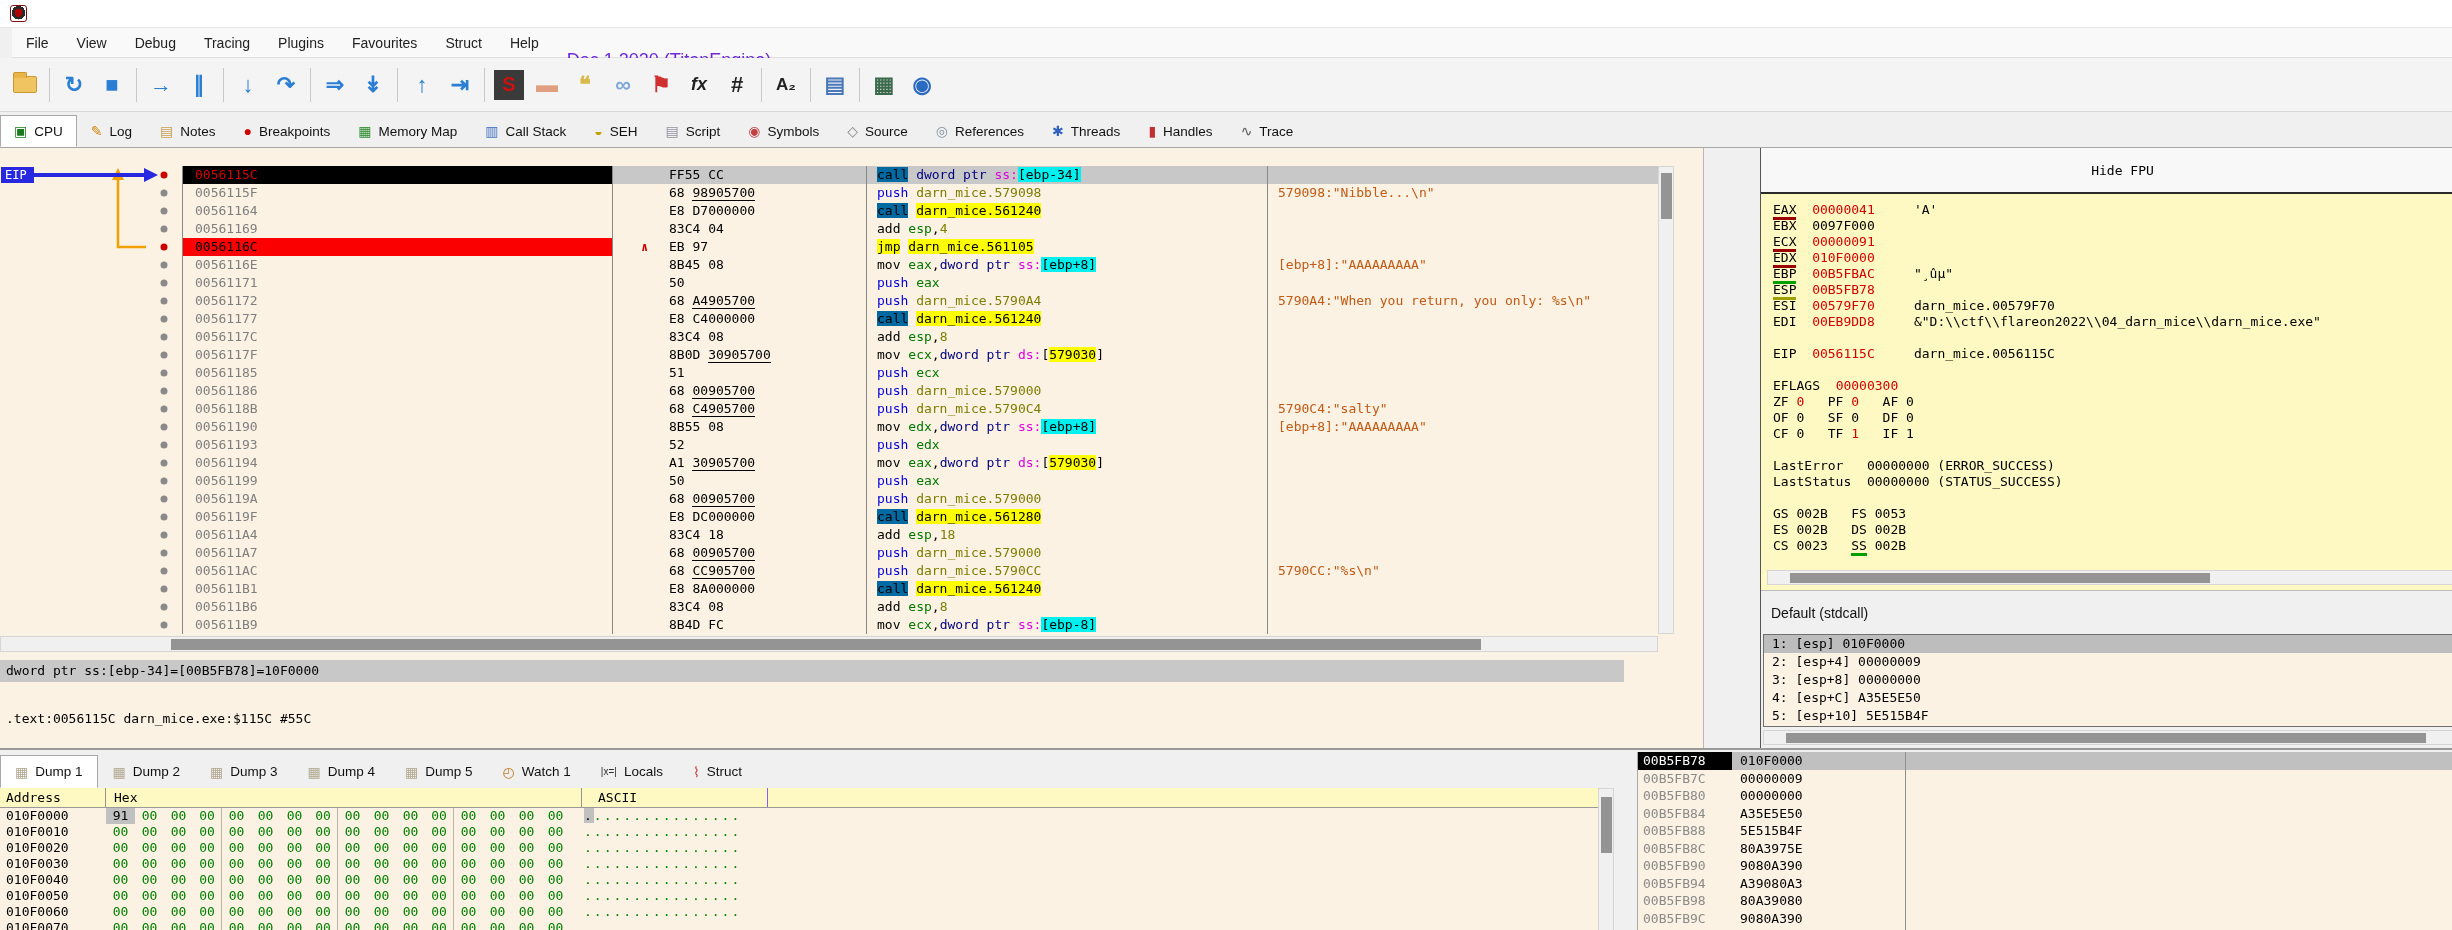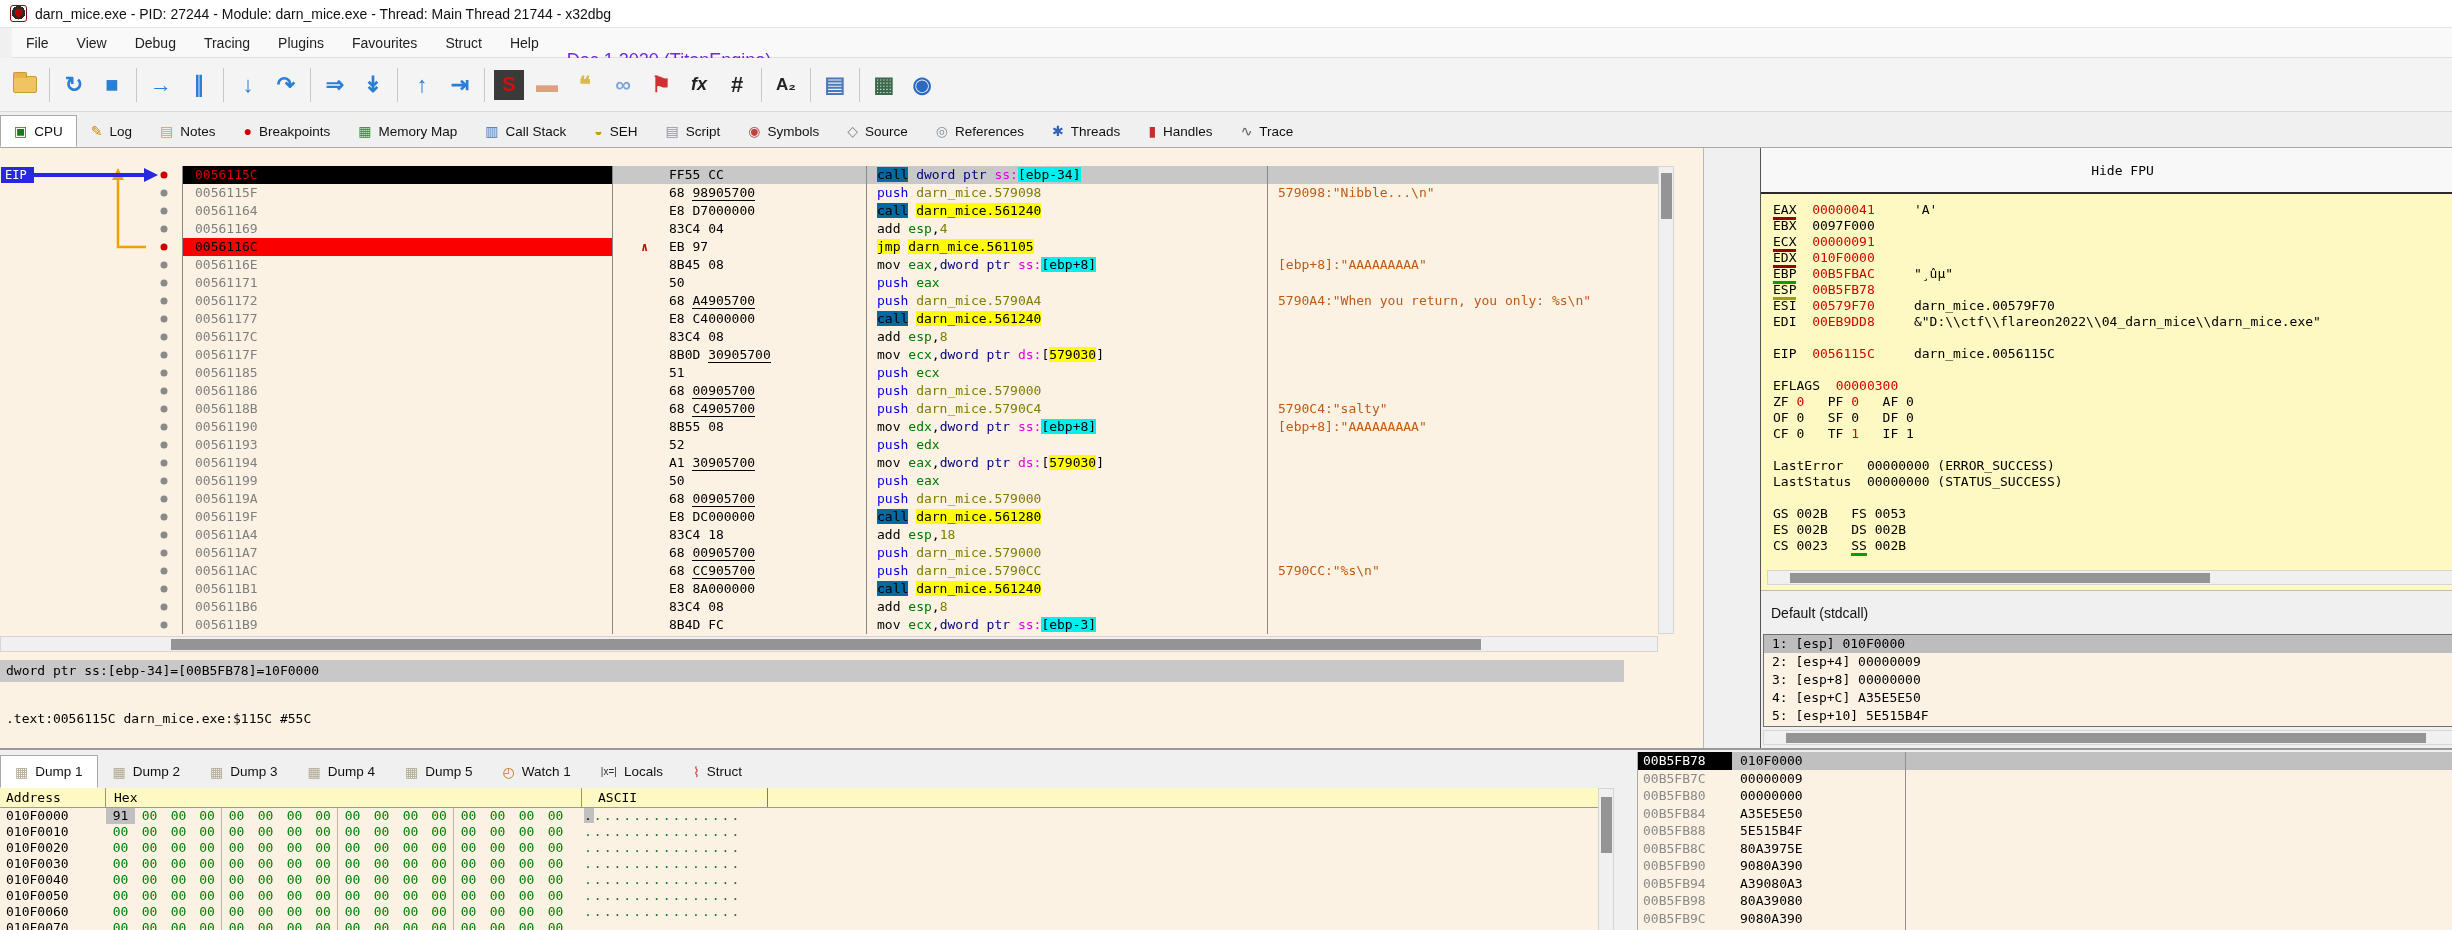--- a/index.html
+++ b/index.html
@@ -142,21 +142,20 @@
   .s-a { width:94px; padding-left:5px; color:#8a8a8a; }
   .s-v { flex:1; padding-left:8px; color:#000; }
   .srow.sel .s-a { background:#000; color:#fff; }
   .srow.sel .s-v { background:#c0c0c0; }
 </style>
 </head>
 <body>
 
 <div class="titlebar">
   <span class="appicon"></span>
-  <span class="title">darn_mice.exe - PID: 27244 - Module: darn_mice.exe - Thread: Main Thread 21744 - x32dbg</span>
 </div>
 
 <div class="menubar">
   <span id="menu-items" style="display:flex">
       <span class="menu-item">File</span>
       <span class="menu-item">View</span>
       <span class="menu-item">Debug</span>
       <span class="menu-item">Tracing</span>
       <span class="menu-item">Plugins</span>
       <span class="menu-item">Favourites</span>
@@ -283,21 +282,21 @@
       <div class="drow"><span class="c cg"></span><span class="c ca">00561193</span><span class="c cb">52</span><span class="c ci"><span class="tP">push</span><span> </span><span class="tG">edx</span></span><span class="c cm"></span></div>
       <div class="drow"><span class="c cg"></span><span class="c ca">00561194</span><span class="c cb">A1 <span class="ub">30905700</span></span><span class="c ci"><span>mov</span><span> </span><span class="tG">eax</span><span>,</span><span class="tK">dword ptr </span><span class="tS">ds:</span><span>[</span><span class="tY">579030</span><span>]</span></span><span class="c cm"></span></div>
       <div class="drow"><span class="c cg"></span><span class="c ca">00561199</span><span class="c cb">50</span><span class="c ci"><span class="tP">push</span><span> </span><span class="tG">eax</span></span><span class="c cm"></span></div>
       <div class="drow"><span class="c cg"></span><span class="c ca">0056119A</span><span class="c cb">68 <span class="ub">00905700</span></span><span class="c ci"><span class="tP">push</span><span class="tO"> darn_mice.579000</span></span><span class="c cm"></span></div>
       <div class="drow"><span class="c cg"></span><span class="c ca">0056119F</span><span class="c cb">E8 DC000000</span><span class="c ci"><span class="tC">call</span><span> </span><span class="tY">darn_mice.561280</span></span><span class="c cm"></span></div>
       <div class="drow"><span class="c cg"></span><span class="c ca">005611A4</span><span class="c cb">83C4 18</span><span class="c ci"><span>add</span><span> </span><span class="tG">esp</span><span>,</span><span class="tO">18</span></span><span class="c cm"></span></div>
       <div class="drow"><span class="c cg"></span><span class="c ca">005611A7</span><span class="c cb">68 <span class="ub">00905700</span></span><span class="c ci"><span class="tP">push</span><span class="tO"> darn_mice.579000</span></span><span class="c cm"></span></div>
       <div class="drow"><span class="c cg"></span><span class="c ca">005611AC</span><span class="c cb">68 <span class="ub">CC905700</span></span><span class="c ci"><span class="tP">push</span><span class="tO"> darn_mice.5790CC</span></span><span class="c cm">5790CC:"%s\n"</span></div>
       <div class="drow"><span class="c cg"></span><span class="c ca">005611B1</span><span class="c cb">E8 8A000000</span><span class="c ci"><span class="tC">call</span><span> </span><span class="tY">darn_mice.561240</span></span><span class="c cm"></span></div>
       <div class="drow"><span class="c cg"></span><span class="c ca">005611B6</span><span class="c cb">83C4 08</span><span class="c ci"><span>add</span><span> </span><span class="tG">esp</span><span>,</span><span class="tO">8</span></span><span class="c cm"></span></div>
-      <div class="drow"><span class="c cg"></span><span class="c ca">005611B9</span><span class="c cb">8B4D FC</span><span class="c ci"><span>mov</span><span> </span><span class="tG">ecx</span><span>,</span><span class="tK">dword ptr </span><span class="tS">ss:</span><span class="tM">[ebp-3]</span></span><span class="c cm"></span></div>
+      <div class="drow"><span class="c cg"></span><span class="c ca">005611B9</span><span class="c cb">8B4D FC</span><span class="c ci"><span>mov</span><span> </span><span class="tG">ecx</span><span>,</span><span class="tK">dword ptr </span><span class="tS">ss:</span><span class="tM">[ebp-8]</span></span><span class="c cm"></span></div>
     </div>
   <svg id="gutter-svg" width="182" height="468">
     <g id="dots">
         <circle cx="164" cy="9" r="3.5" fill="#cc0000"></circle>
         <circle cx="164" cy="27" r="3.5" fill="#8a8a8a"></circle>
         <circle cx="164" cy="45" r="3.5" fill="#8a8a8a"></circle>
         <circle cx="164" cy="63" r="3.5" fill="#8a8a8a"></circle>
         <circle cx="164" cy="81" r="3.5" fill="#cc0000"></circle>
         <circle cx="164" cy="99" r="3.5" fill="#8a8a8a"></circle>
         <circle cx="164" cy="117" r="3.5" fill="#8a8a8a"></circle>

